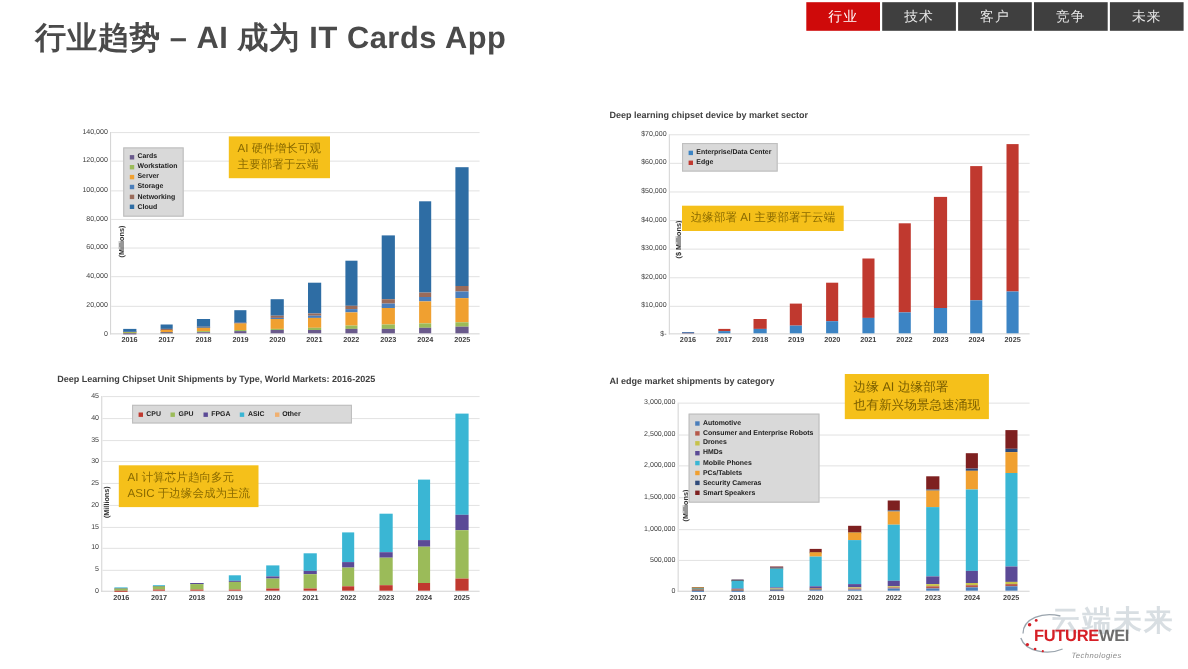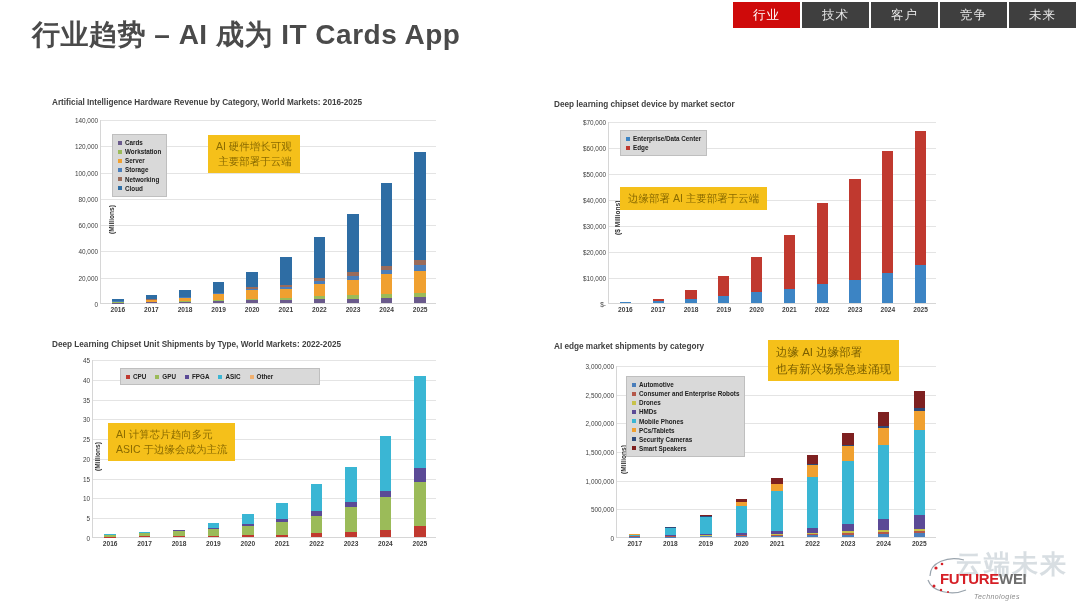--- a/index.html
+++ b/index.html
@@ -94,21 +94,20 @@
       <span>竞争</span>
     </div>
   <div class="nav-tab">
       <span>未来</span>
     </div>
 </div>
 
 <div class="slide-title">行业趋势 – AI 成为 IT Cards App</div>
 
 <div class="chart" id="chart0" style="left:52px;top:98px;width:390px;height:230px;">
-    <div class="chart-title">Artificial Intelligence Hardware Revenue by Category, World Markets: 2016-2025</div>
     <div class="plot" style="left: 48px; top: 22px; width: 336px; height: 184px;">
       <div class="ytick" style="top: 184px;">0</div>
       <div class="gridline" style="top: 157.714px;"></div>
       <div class="ytick" style="top: 157.714px;">20,000</div>
       <div class="gridline" style="top: 131.429px;"></div>
       <div class="ytick" style="top: 131.429px;">40,000</div>
       <div class="gridline" style="top: 105.143px;"></div>
       <div class="ytick" style="top: 105.143px;">60,000</div>
       <div class="gridline" style="top: 78.8571px;"></div>
       <div class="ytick" style="top: 78.8571px;">80,000</div>
@@ -314,21 +313,21 @@
         <span class="legend-label">Enterprise/Data Center</span>
       </div>
       <div class="legend-item">
         <span class="swatch" style="background: rgb(192, 57, 47);"></span>
         <span class="legend-label">Edge</span>
       </div>
     </div>
   </div>
 
 <div class="chart" id="chart2" style="left:52px;top:340px;width:390px;height:222px;">
-    <div class="chart-title">Deep Learning Chipset Unit Shipments by Type, World Markets: 2022-2025</div>
+    <div class="chart-title">Deep Learning Chipset Unit Shipments by Type, World Markets: 2016-2025</div>
     <div class="plot" style="left: 40px; top: 20px; width: 344px; height: 178px;">
       <div class="ytick" style="top: 178px;">0</div>
       <div class="gridline" style="top: 158.222px;"></div>
       <div class="ytick" style="top: 158.222px;">5</div>
       <div class="gridline" style="top: 138.444px;"></div>
       <div class="ytick" style="top: 138.444px;">10</div>
       <div class="gridline" style="top: 118.667px;"></div>
       <div class="ytick" style="top: 118.667px;">15</div>
       <div class="gridline" style="top: 98.8889px;"></div>
       <div class="ytick" style="top: 98.8889px;">20</div>
@@ -584,21 +583,21 @@
         <span class="swatch" style="background: rgb(46, 74, 122);"></span>
         <span class="legend-label">Security Cameras</span>
       </div>
       <div class="legend-item">
         <span class="swatch" style="background: rgb(126, 32, 32);"></span>
         <span class="legend-label">Smart Speakers</span>
       </div>
     </div>
   </div>
 
-<div class="callout" style="left:208px;top:135px;text-align:right;">
+<div class="callout" style="left:208px;top:124px;">
   <div>AI 硬件增长可观</div>
   <div>主要部署于云端</div>
 </div>
 
 <div class="callout" style="left:620px;top:187px;">
   <div>边缘部署 AI 主要部署于云端</div>
 </div>
 
 <div class="callout" style="left:108px;top:423px;">
   <div>AI 计算芯片趋向多元</div>

